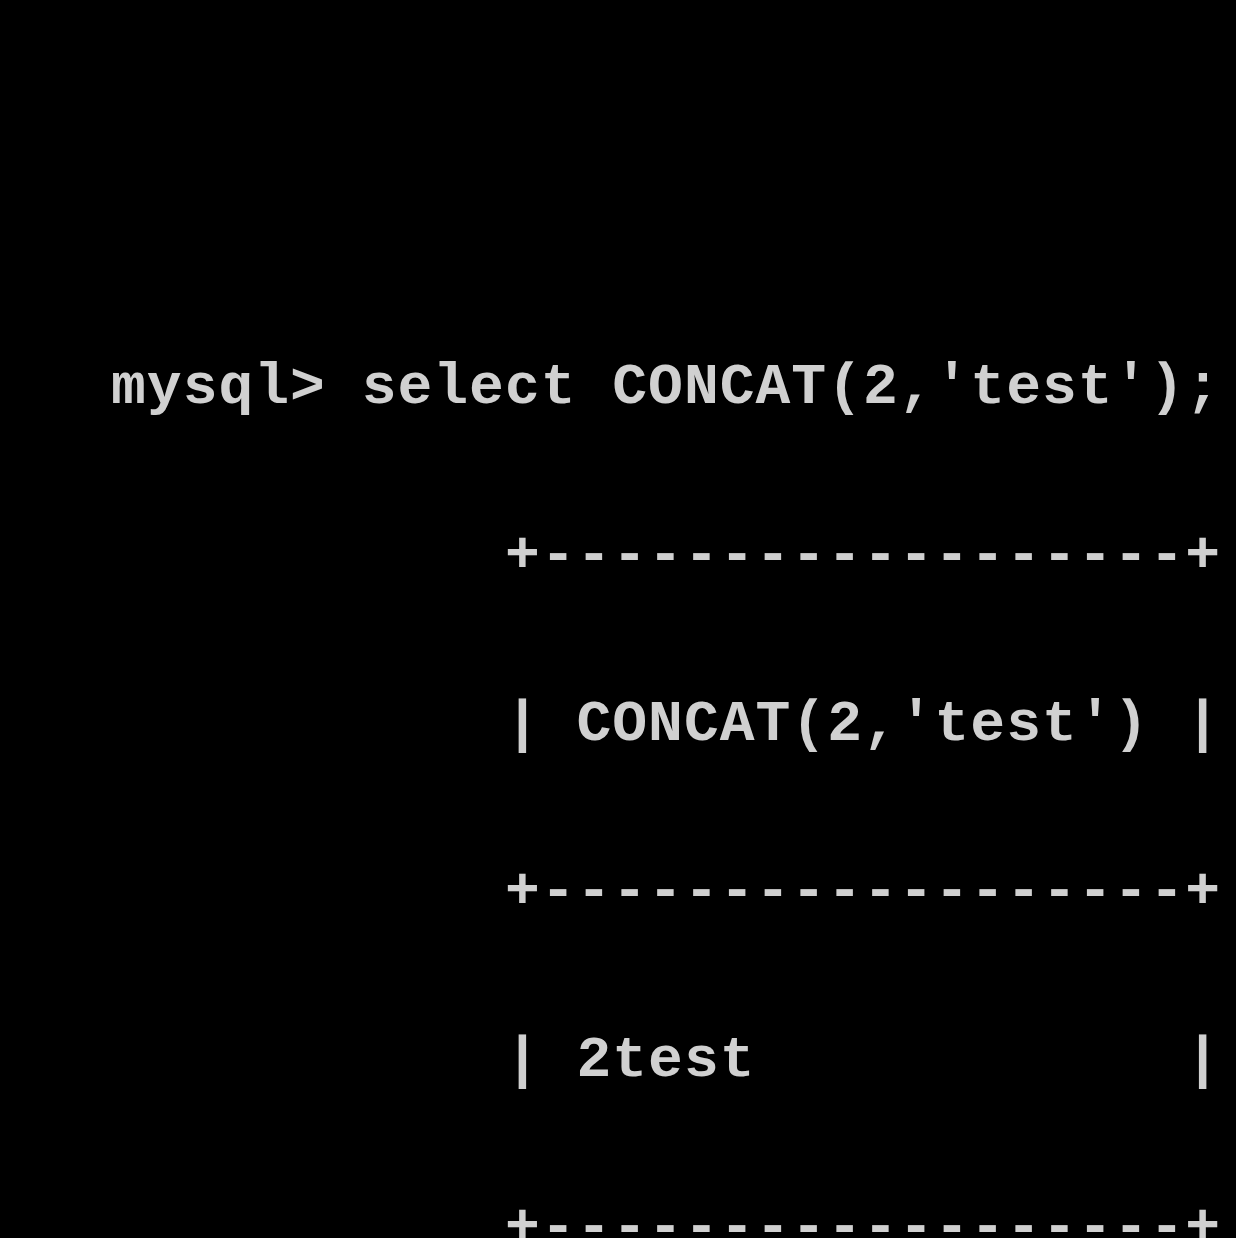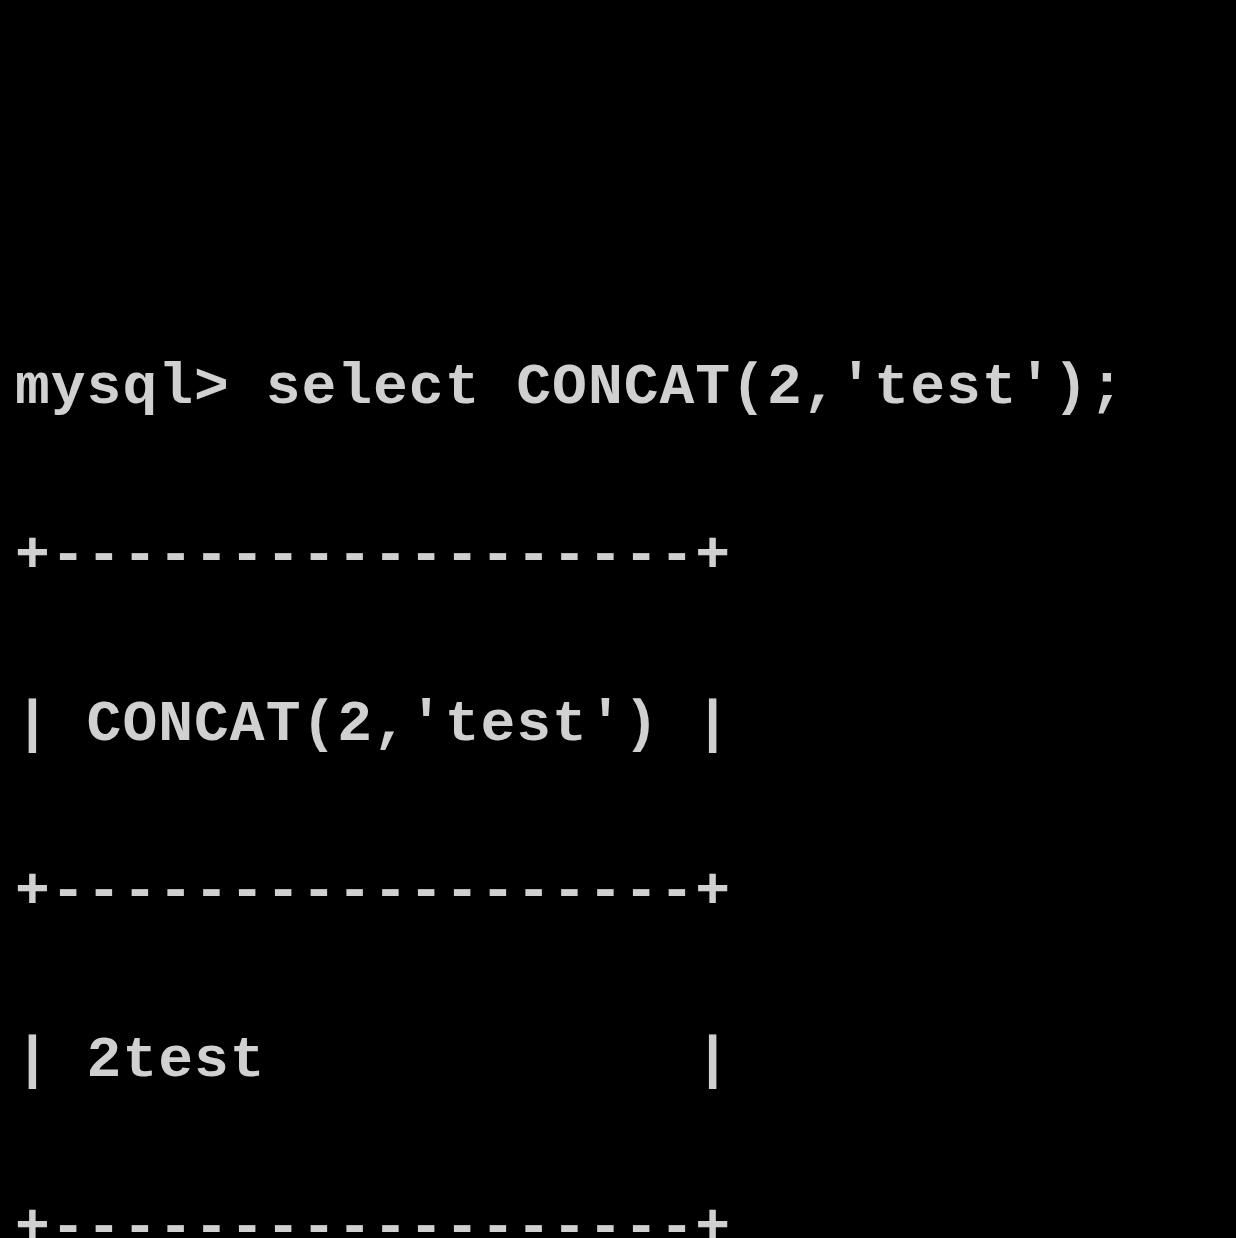--- a/index.html
+++ b/index.html
@@ -1,18 +1,19 @@
 <!DOCTYPE html>
 <html><head>
   <meta charset="utf-8">
   <style>
     * {
       margin: 0;
       padding: 0;
       box-sizing: border-box;
+      text-align: right;
     }
     body {
       background-color: #000000;
       color: #d0d0d0;
       font-family: "Menlo", "Monaco", "Consolas", "Courier New", monospace;
       font-size: 58px;
       font-weight: bold;
       line-height: 1.45;
       padding: 10px 15px;
       white-space: pre;

